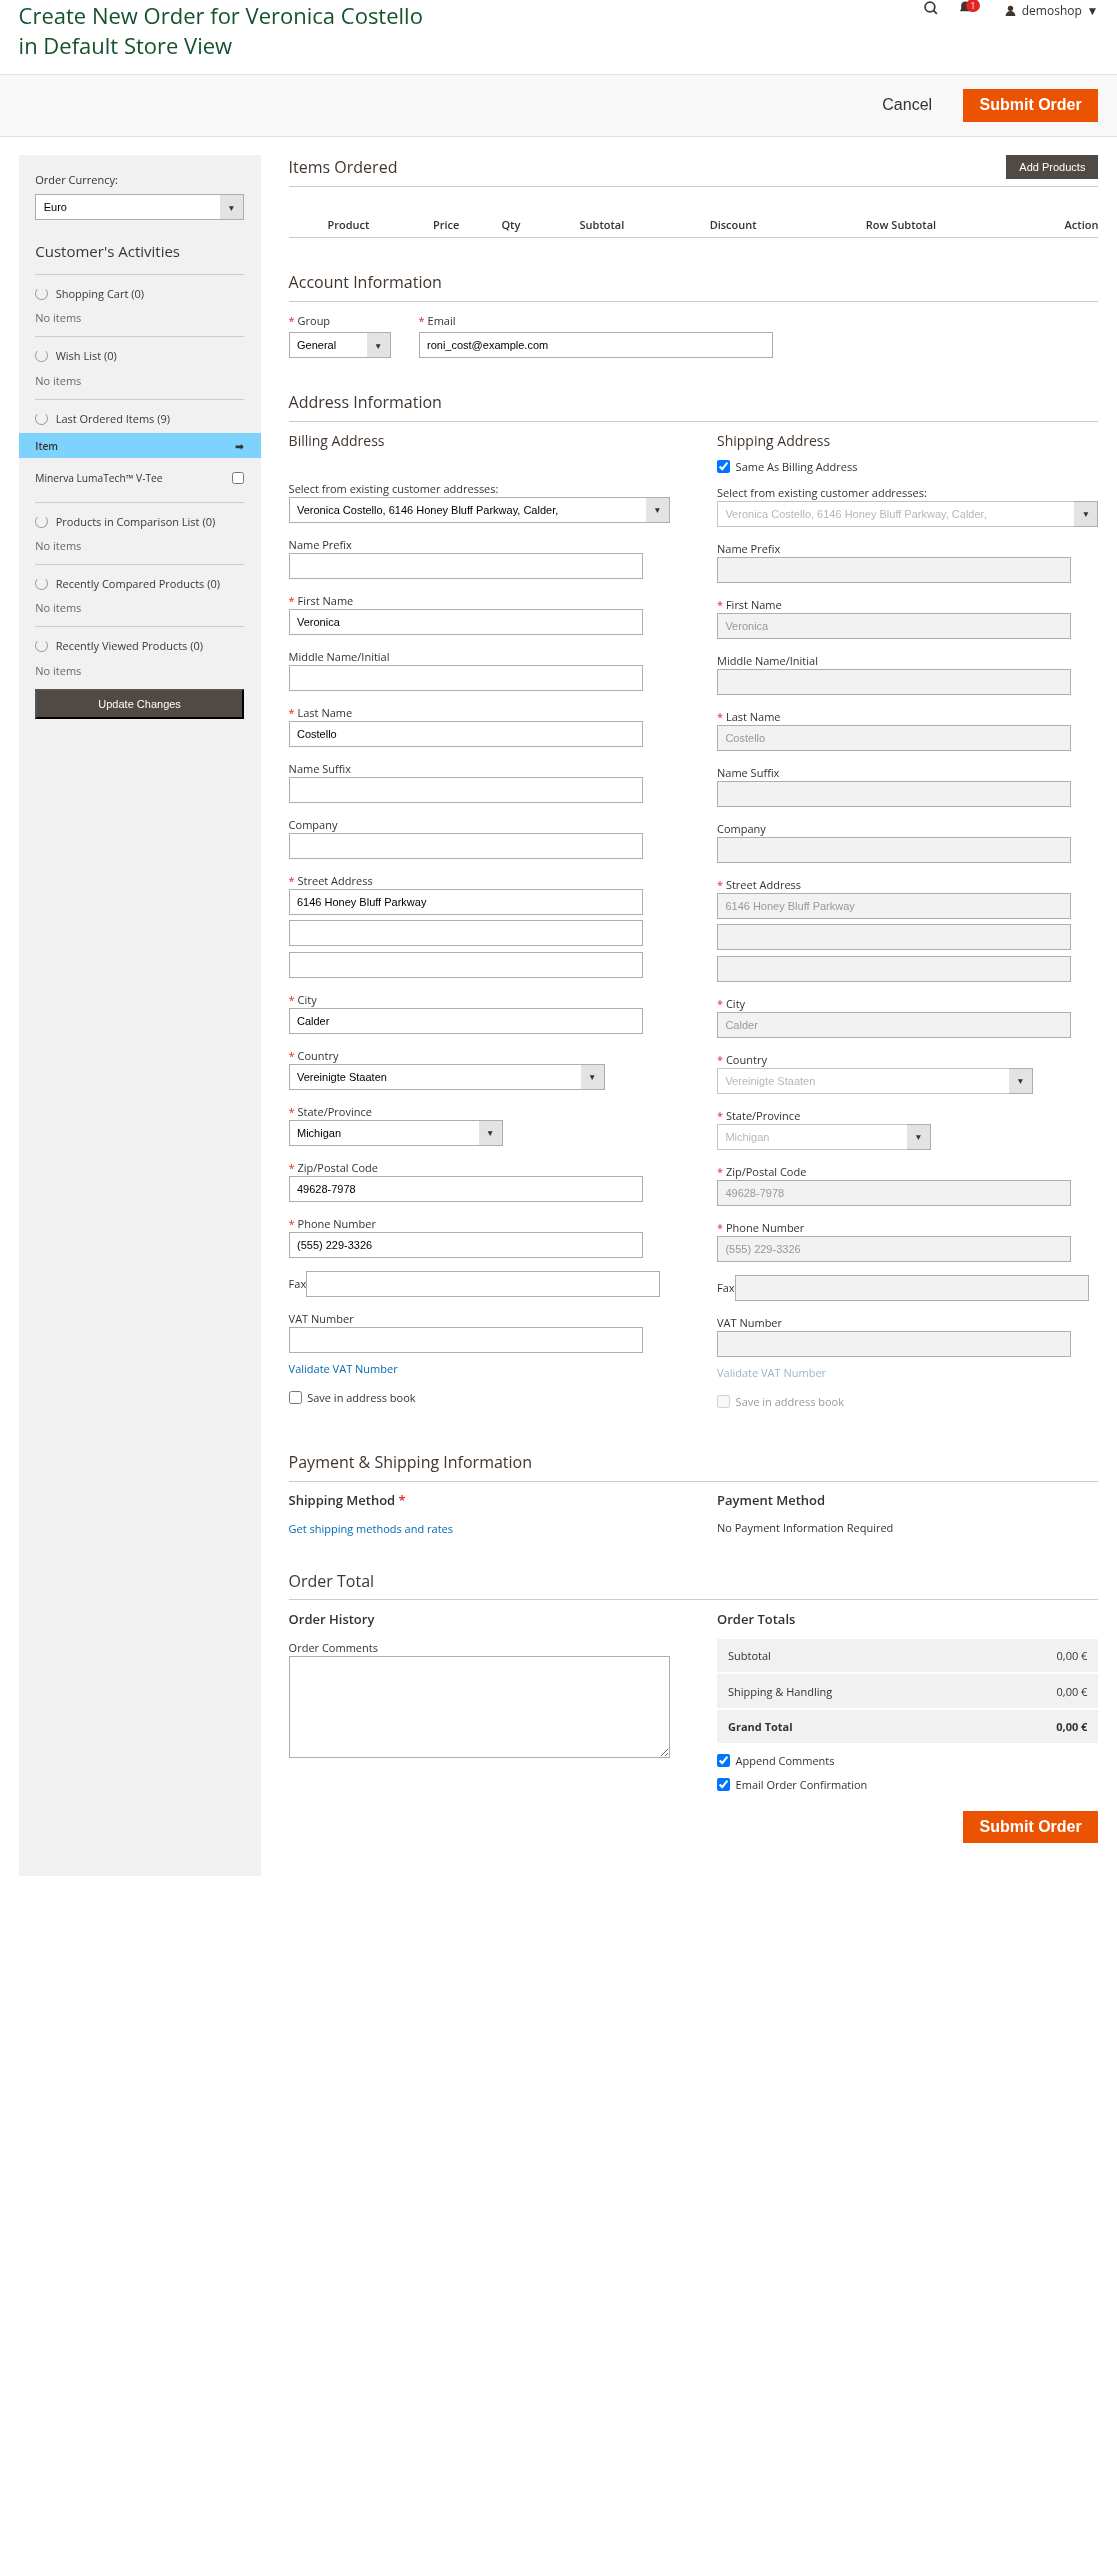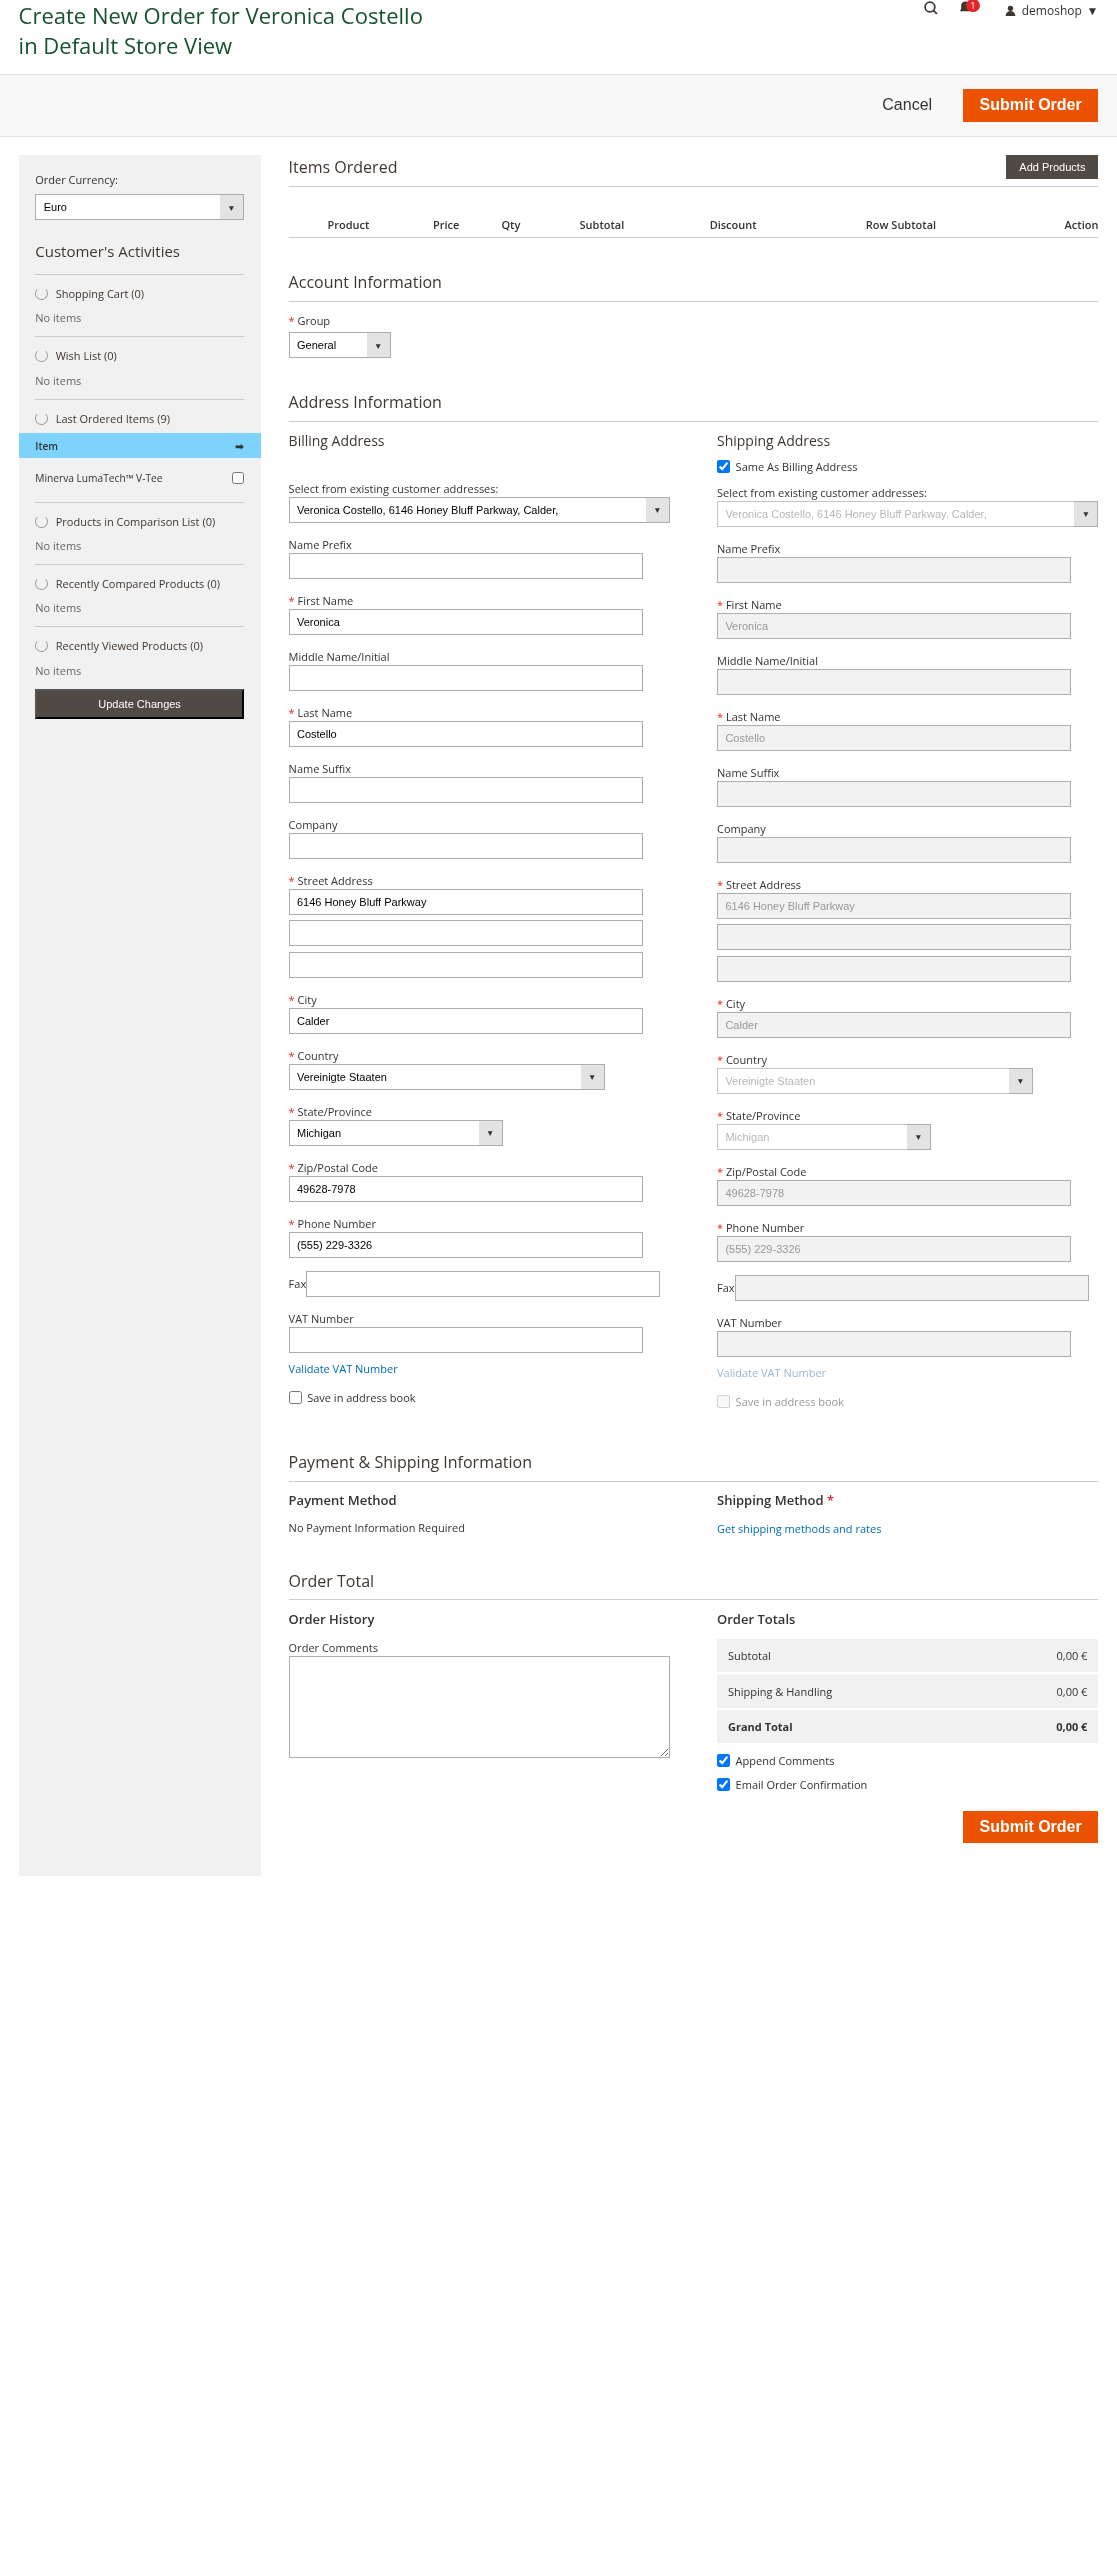--- a/index.html
+++ b/index.html
@@ -179,20 +179,24 @@
         </table>
   </div>
 
   <div class="section">
    <h2 class="section-title bordered">Account Information</h2>
    <div class="form-row">
     <div class="form-col">
      <label class="form-label req">Group</label>
      <div class="select-wrap sel-sm"><select class="form-input small" style="width:102px"><option>General</option></select><span class="select-arrow">▼</span></div>
     </div>
+    <div class="form-col">
+     <label class="form-label req">Email</label>
+     <input class="form-input" value="roni_cost@example.com" style="">
+    </div>
    </div>
   </div>
 
   <div class="section">
    <h2 class="section-title bordered">Address Information</h2>
    <div class="addr-cols">
     <div class="addr-col">
      <h3 class="addr-title">Billing Address</h3>
      <div style="height:20.5px"></div>
      <div class="field"><label class="form-label">Select from existing customer addresses:</label>
@@ -256,26 +260,26 @@
               <span>Save in address book</span>
             </div>
     </div>
    </div>
   </div>
 
   <div class="section">
    <h2 class="section-title bordered">Payment &amp; Shipping Information</h2>
    <div class="pay-ship">
     <div>
+     <div class="sub-title"><span>Shipping Method</span> <span style="color:#e22626">*</span></div>
+     <span class="link">Get shipping methods and rates</span>
+    </div>
+    <div>
      <div class="sub-title">Payment Method</div>
      <div style="font-size:11px">No Payment Information Required</div>
-    </div>
-    <div>
-     <div class="sub-title"><span>Shipping Method</span> <span style="color:#e22626">*</span></div>
-     <span class="link">Get shipping methods and rates</span>
     </div>
    </div>
   </div>
 
   <div class="section">
    <h2 class="section-title bordered">Order Total</h2>
    <div class="order-cols">
     <div>
      <div class="sub-title">Order History</div>
      <label class="form-label">Order Comments</label>

